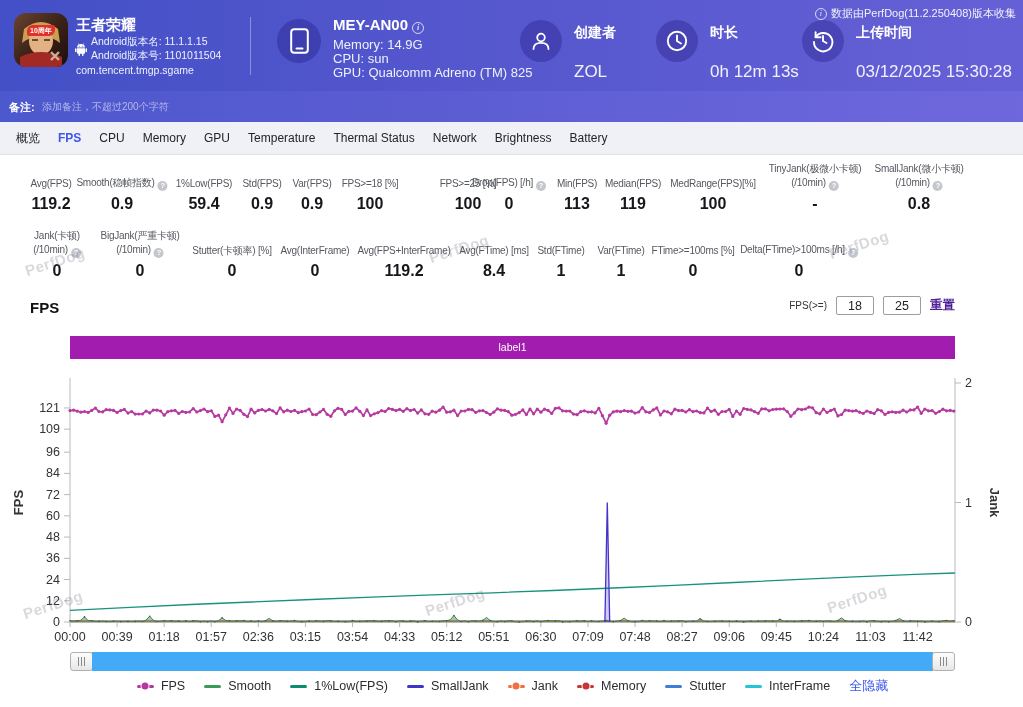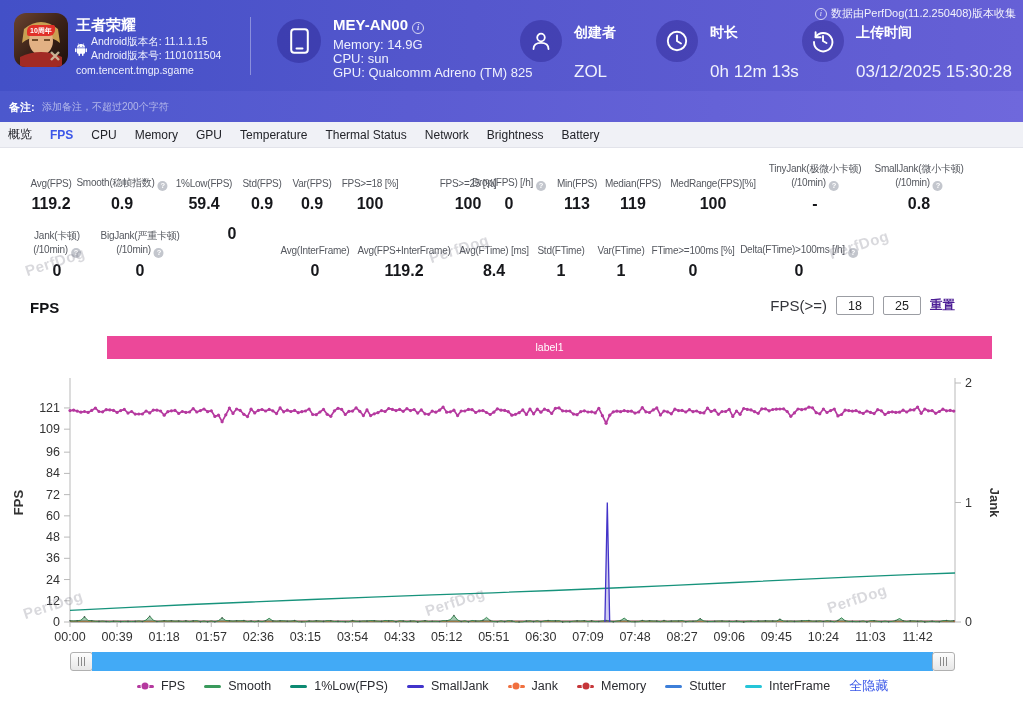--- a/index.html
+++ b/index.html
@@ -27,42 +27,42 @@
   .meta-label { position:absolute; font-size:14px; font-weight:bold; }
   .meta-value { position:absolute; font-size:17px; color:#f0f1fd;margin-top:13px; }
   .collect-note { position:absolute; right:7px; top:6px; font-size:11px; color:rgba(255,255,255,.92);
     display:flex; align-items:center; gap:4px; }
   .info-circ { display:inline-flex; width:12px; height:12px; border-radius:50%; border:1px solid rgba(255,255,255,.75);
     color:rgba(255,255,255,.85); font-size:8px; align-items:center; justify-content:center; font-style:normal; }
   .notes-label { position:absolute; left:9px; top:9px; font-size:11px; font-weight:bold; }
   .notes-ph { position:absolute; left:42px; top:9px; font-size:10px; color:rgba(255,255,255,.55); }
 
   
-  .tabs { position:absolute; left:0; top:122px; width:1023px; height:26px; background:#f0f1f6;
-    border-bottom:1px solid #e2e3ea; display:flex; align-items:center; padding-left:8px; gap:18px; }
+  .tabs { position:absolute; left:0; top:122px; width:1023px; height:33px; background:#f0f1f6;
+    border-bottom:1px solid #e2e3ea; display:flex; align-items:center; padding-left:16px; gap:18px; }
   .tab { font-size:12px; color:#23242a; cursor:pointer; white-space:nowrap; }
   .tab.active { color:#3c56e8; font-weight:bold; }
 
   
   .stat-cell { position:absolute; transform:translateX(-50%); text-align:center; }
   .stat-label { display:flex; flex-direction:column; justify-content:flex-end; height:37px;
     font-size:10px; color:#55585f; line-height:1.4; letter-spacing:-0.25px; white-space:nowrap; }
   .stat-value { margin-top:4px; font-size:16px; font-weight:bold; color:#16171b; }
   .q-ic { display:inline-flex; width:10px; height:10px; border-radius:50%; background:#c3c6cd; color:#fff;
     font-size:7.5px; font-weight:bold; align-items:center; justify-content:center; margin-left:3px; vertical-align:-1.5px; }
 
   
   .fps-title { position:absolute; left:30px; top:299px; font-size:15px; font-weight:bold; color:#101114; }
   .fps-filter { position:absolute; right:68px; top:296px; display:flex; align-items:center; gap:9px; }
-  .fps-filter .flabel { font-size:15px; color:#33343a; }
+  .fps-filter .flabel { font-size:10px; color:#33343a; }
   .fps-filter input { width:38px; height:19px; border:1px solid #9b9da3; border-radius:2px; text-align:center;
     font-size:12.5px; font-family:inherit; color:#222; outline:none; }
   .reset-link { font-size:12.5px; color:#4c1d95; font-weight:bold; cursor:pointer; }
-  .label-banner { position:absolute; left:70px; top:336px; width:885px; height:23px; background:#ec4899;
-    color:#fff; font-size:10.5px; text-align:center; line-height:23px;margin-left:37px; }
+  .label-banner { position:absolute; left:70px; top:336px; width:885px; height:23px; background:#a21caf;
+    color:#fff; font-size:10.5px; text-align:center; line-height:23px; }
 
   
   .wm { position:absolute; font-size:15px; font-weight:600; letter-spacing:.5px; color:rgba(105,105,118,.25);
     transform:rotate(-18deg); pointer-events:none; }
 
   
   #chart { position:absolute; left:0; top:370px; }
 
   
   .scrollbar { position:absolute; left:70px; top:652px; width:885px; height:19px; display:flex; }
@@ -271,20 +271,23 @@
       <div class="stat-value">0</div>
     </div>
     <div class="stat-cell" style="left: 140px;">
       <div class="stat-label">
         <div>BigJank(严重卡顿)</div>
         <div>(/10min)<span class="q-ic">?</span></div>
       </div>
       <div class="stat-value">0</div>
     </div>
     <div class="stat-cell" style="left: 232px;">
+      <div class="stat-label">
+        <div>Stutter(卡顿率) [%]</div>
+      </div>
       <div class="stat-value">0</div>
     </div>
     <div class="stat-cell" style="left: 315px;">
       <div class="stat-label">
         <div>Avg(InterFrame)</div>
       </div>
       <div class="stat-value">0</div>
     </div>
     <div class="stat-cell" style="left: 404px;">
       <div class="stat-label">

